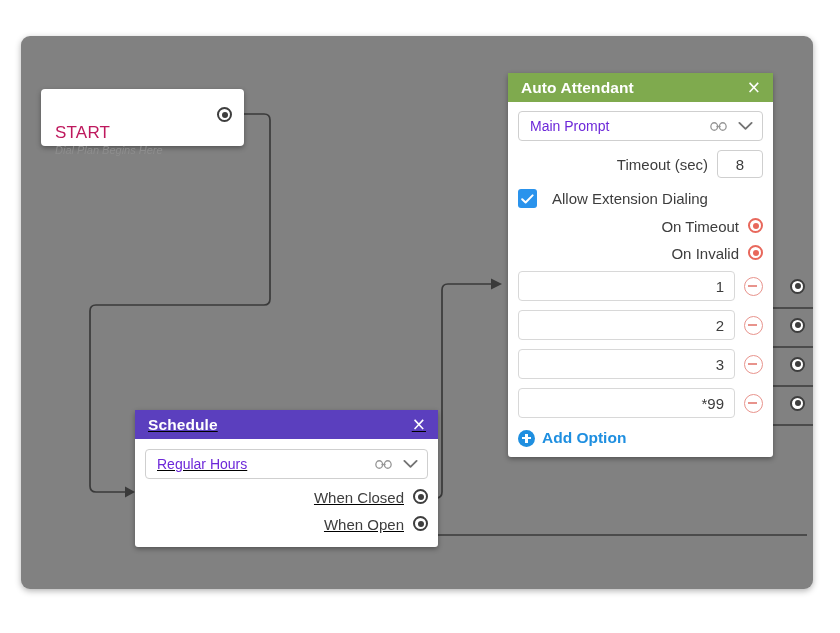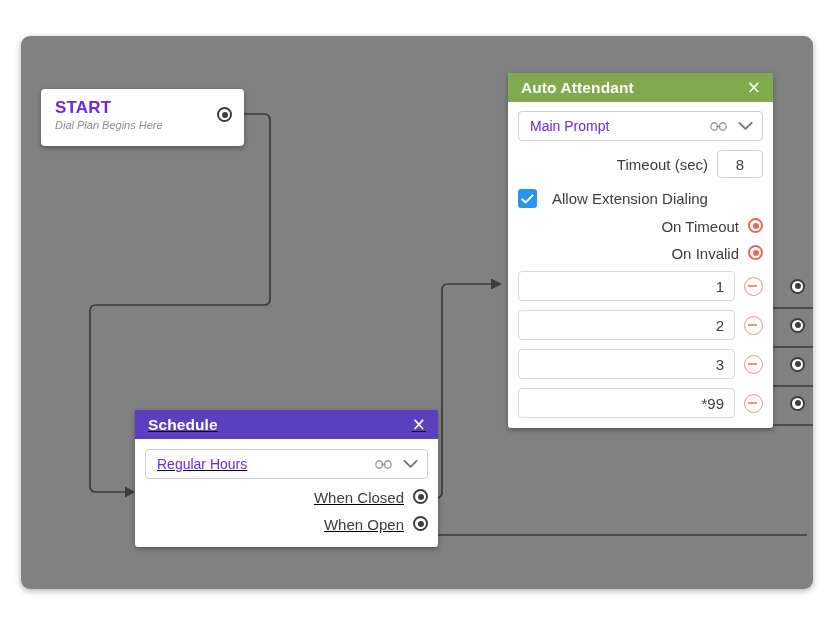--- a/index.html
+++ b/index.html
@@ -76,24 +76,25 @@
   #start-node {
     left: 20px;
     top: 53px;
     width: 203px;
     height: 57px;
     border-radius: 4px;
     padding: 9px 12px 0 14px;
   }
   #start-node .st-title {
     font-size: 17px;
-    font-weight: bold;
-    color: #6d28d9;
+    font-weight: normal;
+    color: #be185d;
     letter-spacing: .2px;
     line-height: 19px;
+    margin-top: 25px;
   }
   #start-node .st-sub {
     font-size: 11px;
     color: #8d8d8d;
     margin-top: 2px;
     font-style: italic;
   }
 
   
   .port {
@@ -376,20 +377,24 @@
         <span class="opt-input">3</span>
         <span class="minus"></span>
         <span class="port ext-port"></span>
       </div>
       <div class="opt-row">
         <span class="opt-input">*99</span>
         <span class="minus"></span>
         <span class="port ext-port"></span>
       </div>
 
+      <div class="add-row">
+        <span class="plus-icon"></span>
+        <span class="add-label">Add Option</span>
+      </div>
 
     </div>
   </div>
 
   <div class="node" id="sched-node">
     <div class="node-head">
       <span class="title">Schedule</span>
       <span class="close">×</span>
     </div>
     <div class="node-body">

